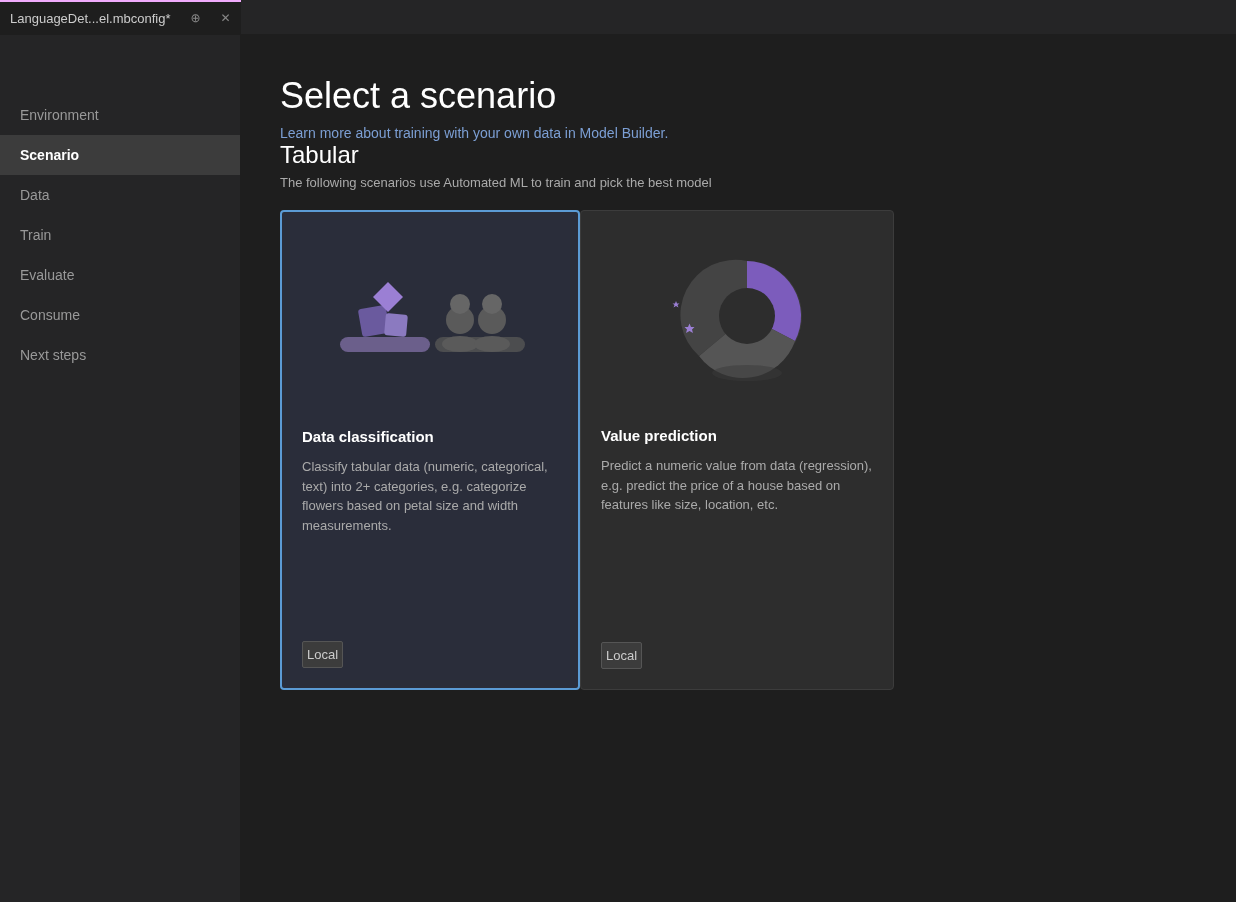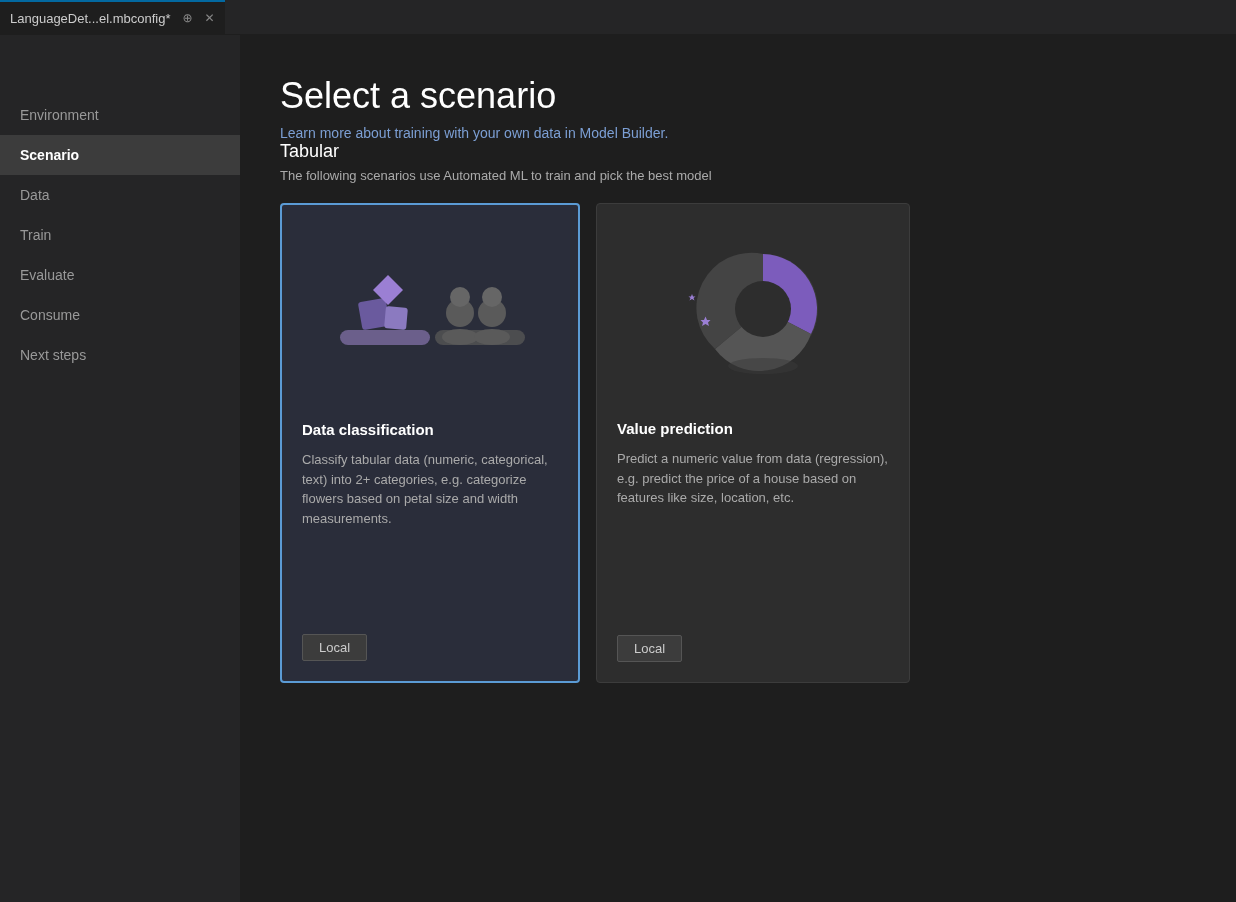--- a/index.html
+++ b/index.html
@@ -18,26 +18,26 @@
       background: #252526;
       height: 35px;
       display: flex;
       align-items: center;
       border-bottom: 1px solid #1e1e1e;
     }
     .tab {
       display: flex;
       align-items: center;
       background: #1e1e1e;
-      border-top: 2px solid #0369a1;
+      border-top: 2px solid #f0abfc;
       height: 35px;
       padding: 0 10px;
       font-size: 13px;
       color: #cccccc;
-      gap: 12px;
+      gap: 20px;
     }
     .tab-pin, .tab-close {
       cursor: pointer;
       color: #888;
       font-size: 12px;
     }
 
     
     .main-layout {
       display: flex;
@@ -80,35 +80,35 @@
     }
     .content-subtitle {
       color: #7c9fd4;
       font-size: 14px;
       margin-bottom: 24px;
       cursor: pointer;
       text-decoration: none;
     }
 
     .section-title {
-      font-size: 18px;
+      font-size: 24px;
       font-weight: 300;
       color: #ffffff;
       margin-bottom: 6px;
     }
     .section-desc {
       color: #aaaaaa;
       font-size: 13px;
       margin-bottom: 20px;
     }
 
     
     .cards-container {
       display: flex;
-      gap: 16px;
+      gap: 0;
       flex-wrap: nowrap;
     }
 
     .card {
       width: 300px;
       min-height: 480px;
       background: #2d2d2d;
       border: 1px solid #3c3c3c;
       border-radius: 4px;
       display: flex;
@@ -142,21 +142,21 @@
       line-height: 1.5;
       flex: 1;
       margin-bottom: 16px;
     }
 
     .card-badge {
       display: inline-block;
       background: #3c3c3c;
       border: 1px solid #555;
       color: #cccccc;
-      padding: 5px 16px;
+      padding: 5px 4px;
       font-size: 13px;
       border-radius: 2px;
       cursor: pointer;
       align-self: flex-start;
     }
 
     
     .data-classification-icon {
       width: 200px;
       height: 140px;

